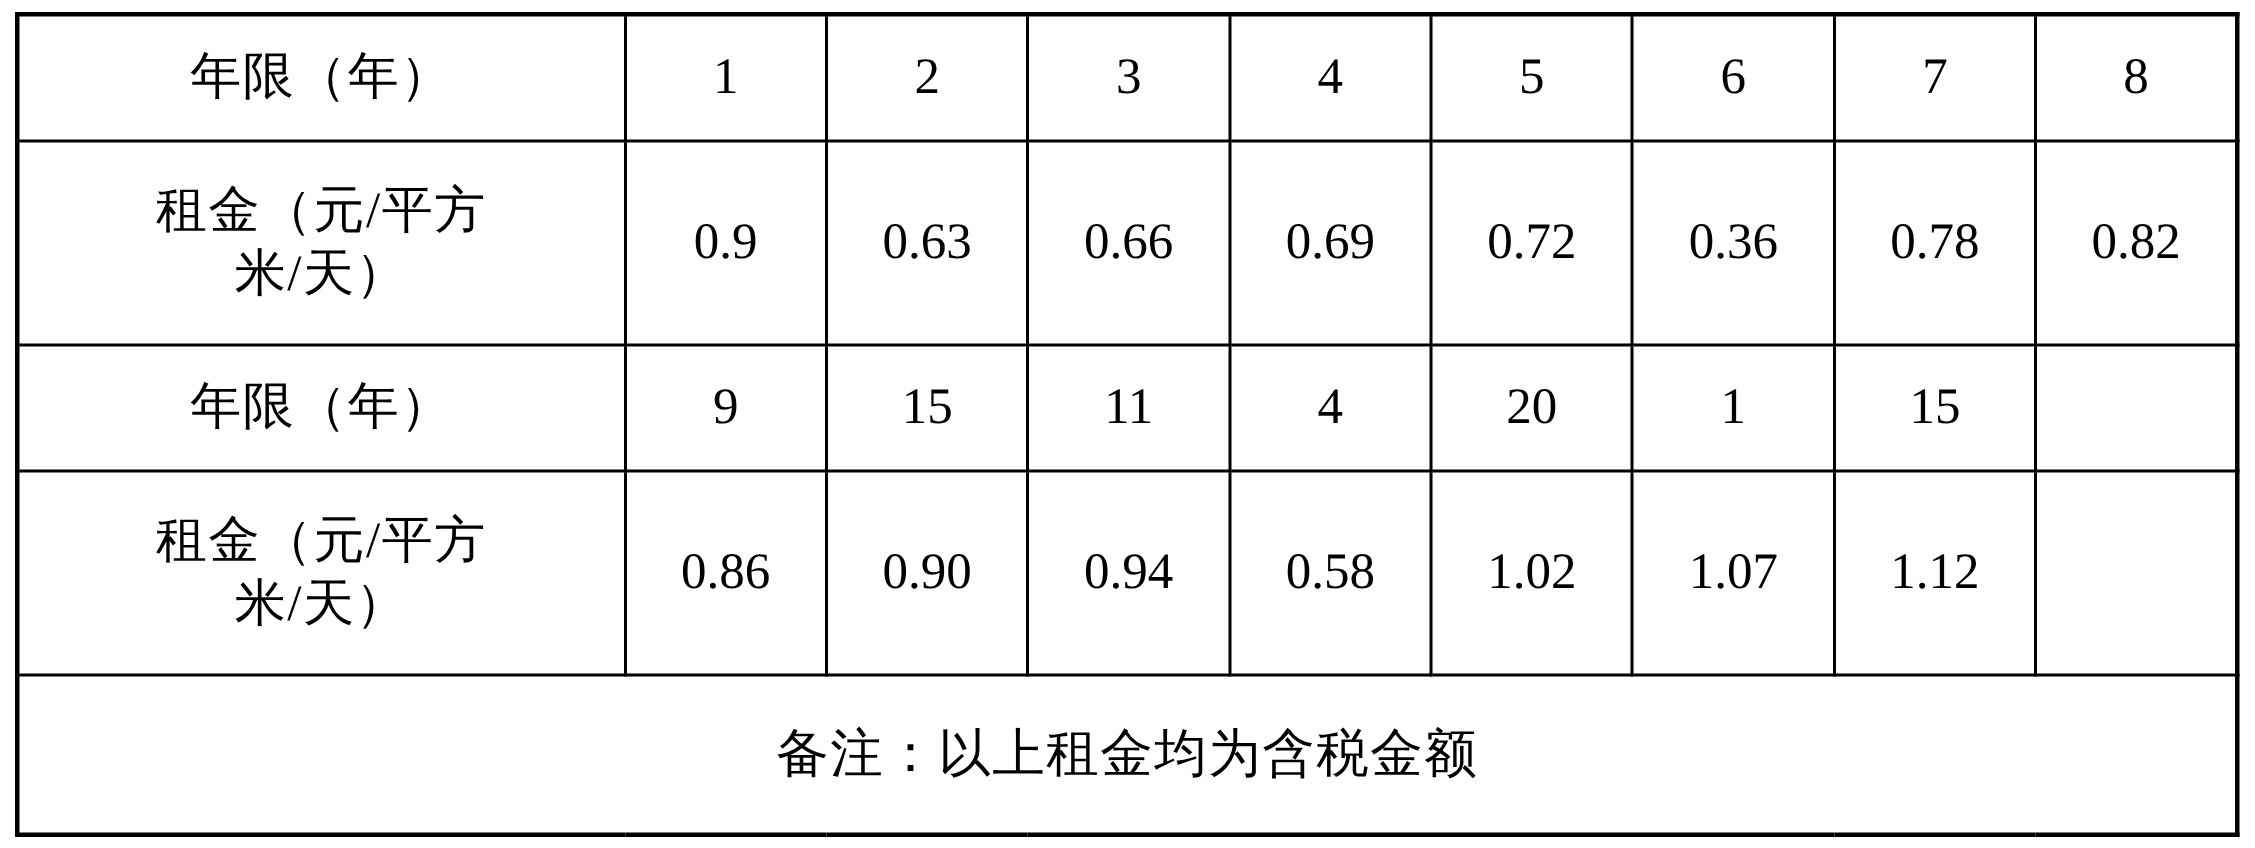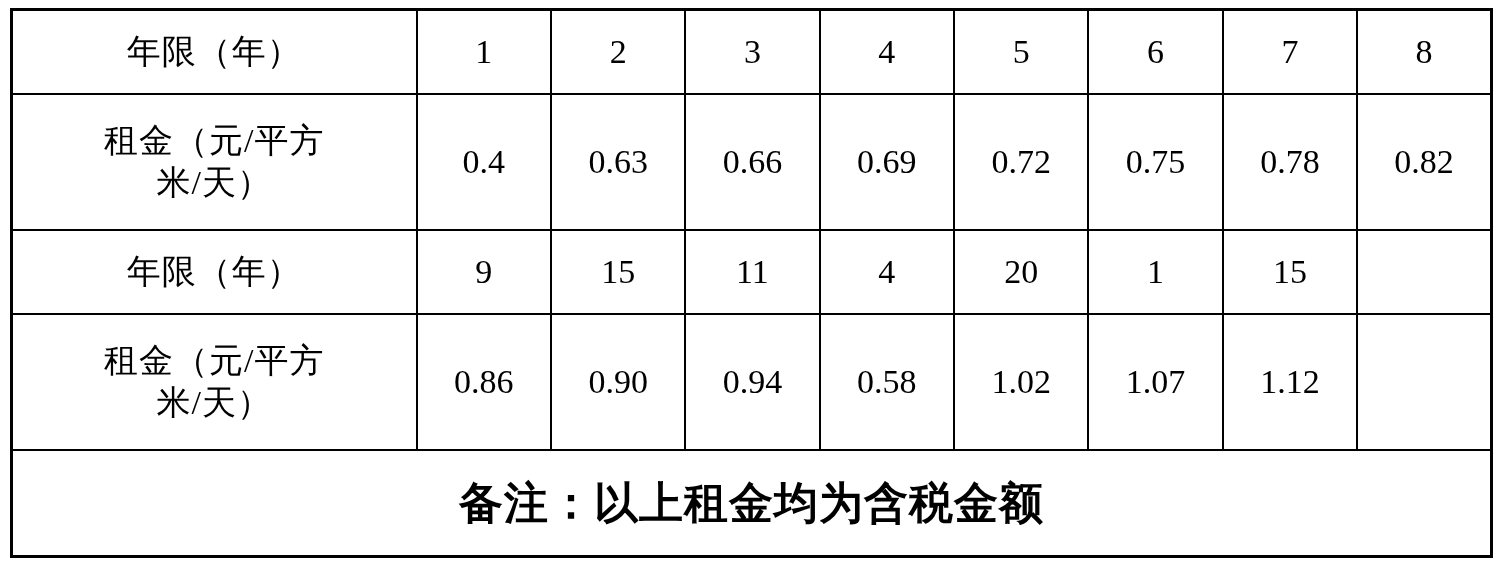--- a/index.html
+++ b/index.html
@@ -51,23 +51,22 @@
     font-size: 34px;
   }
   tr.header-row td {
     height: 78px;
   }
   tr.value-row td {
     height: 130px;
   }
   tr.note-row td {
     height: 100px;
-    font-size: 44px;
+    font-size: 35px;
     letter-spacing: 1px;
-    font-weight: bold;
   }
   
   col.c-label { width: 404px; }
   col.c-data  { width: 134px; }
 </style>
 </head>
 <body>
 
 <div class="page">
   <table class="rent-table">
@@ -92,26 +91,26 @@
         <td class="num-cell">5</td>
         <td class="num-cell">6</td>
         <td class="num-cell">7</td>
         <td class="num-cell">8</td>
       </tr>
       <tr class="value-row">
         <td class="label-cell">
           <span class="lbl-line">租金（元/平方</span>
           <span class="lbl-line">米/天）</span>
         </td>
-        <td class="num-cell">0.4</td>
+        <td class="num-cell">0.9</td>
         <td class="num-cell">0.63</td>
         <td class="num-cell">0.66</td>
         <td class="num-cell">0.69</td>
         <td class="num-cell">0.72</td>
-        <td class="num-cell">0.75</td>
+        <td class="num-cell">0.36</td>
         <td class="num-cell">0.78</td>
         <td class="num-cell">0.82</td>
       </tr>
       <tr class="header-row">
         <td class="label-cell">年限（年）</td>
         <td class="num-cell">9</td>
         <td class="num-cell">15</td>
         <td class="num-cell">11</td>
         <td class="num-cell">4</td>
         <td class="num-cell">20</td>

